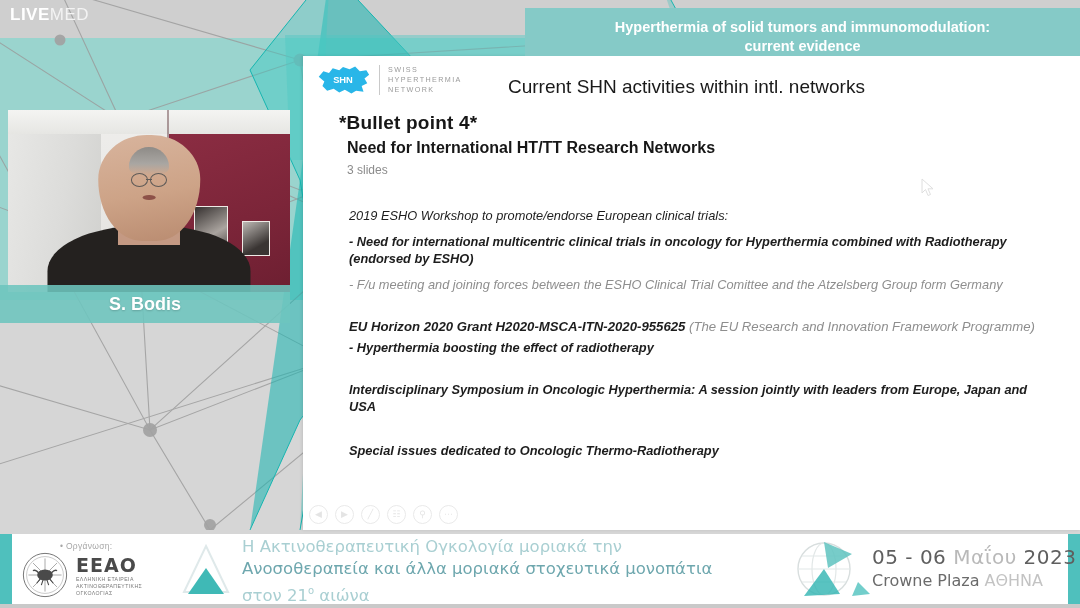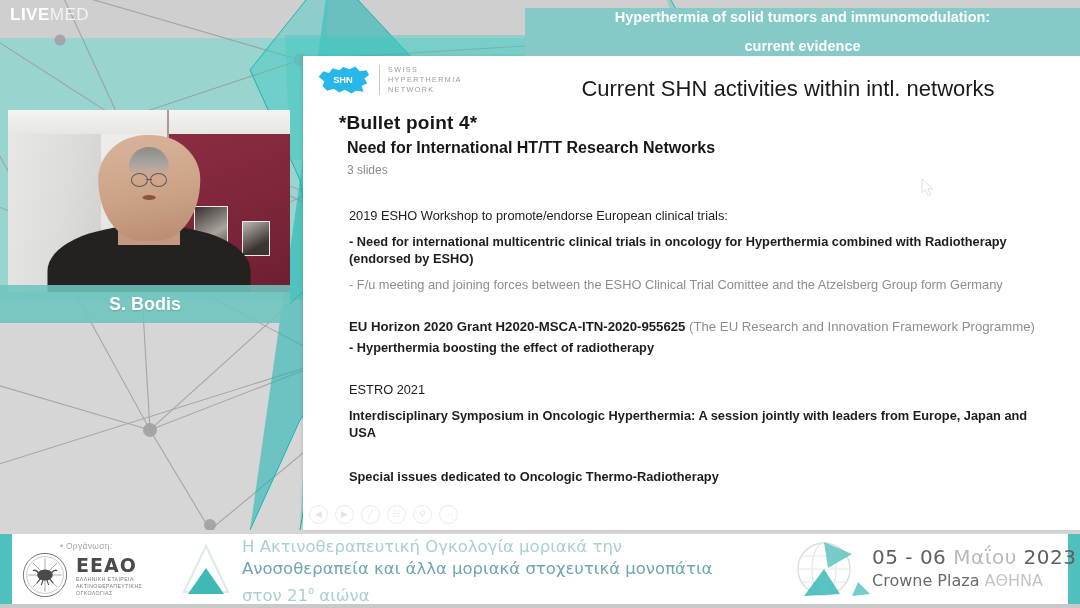--- a/index.html
+++ b/index.html
@@ -38,21 +38,21 @@
     z-index: 22;
   }
   .livemed b { font-weight: 700; }
   .livemed span { font-weight: 400; color: #f3f3f3; }
 
   
   .session-band {
     position: absolute; left: 525px; top: 8px; width: 555px; height: 48px;
     background: #85cac7; z-index: 20;
     display: flex; flex-direction: column;
-    align-items: center; justify-content: space-between;
+    align-items: center; justify-content: flex-end;
   }
   .session-band .line {
     color: #ffffff; font-weight: 700; font-size: 14.5px;
     line-height: 19px; text-align: center; white-space: nowrap;
   }
 
   
   .video-frame {
     position: absolute; left: 8px; top: 110px; width: 282px; height: 182px;
     z-index: 18; overflow: hidden; background: #7b7570;
@@ -151,30 +151,30 @@
     display: flex; align-items: center; gap: 8px;
   }
   .shn-map { width: 56px; height: 32px; }
   .shn-divider { width: 1px; height: 30px; background: #c9c9c9; }
   .shn-words {
     font-size: 7.2px; letter-spacing: 1.4px; color: #9a9a9a;
     line-height: 10px; text-transform: uppercase;
   }
   .slide-title {
     position: absolute; left: 205px; top: 20px; width: 560px;
-    text-align: center; font-size: 22px; color: #1a1a1a;
+    font-size: 19px; color: #1a1a1a;
   }
 
   .bullet-head { padding: 0 0 0 36px; margin-top: 4px; }
   .bullet-head .b1 { font-size: 19px; font-weight: 700; color: #171717; letter-spacing: .2px; }
   .bullet-head .b2 { font-size: 16px; font-weight: 700; color: #171717; margin-top: 5px; padding-left: 8px; }
   .bullet-head .b3 { font-size: 12px; color: #8b8b8b; margin-top: 6px; padding-left: 8px; }
 
   .body-block { padding-left: 46px; padding-right: 24px; }
-  .grp { margin-top: 18px; }
+  .grp { margin-top: 18px; font-style: italic; }
   .ln { font-size: 12.8px; line-height: 17px; color: #1d1d1d; margin-top: 4px; }
   .ln.bold { font-weight: 700; }
   .ln.grey { color: #8e8e8e; font-weight: 400; }
   .ln .grey { color: #8e8e8e; font-weight: 400; }
   .ln.big { font-size: 13.2px; }
 
   
   .ctrl-bar {
     position: absolute; left: 6px; bottom: 6px;
     display: flex; gap: 7px; z-index: 16; opacity: .30;
@@ -373,21 +373,20 @@
         <div class="ln bold" style="margin-top:9px">- Need for international multicentric clinical trials in oncology for Hyperthermia combined with Radiotherapy (endorsed by ESHO)</div>
         <div class="ln grey" style="margin-top:9px">- F/u meeting and joining forces between the ESHO Clinical Trial Comittee and the Atzelsberg Group form Germany</div>
       </div>
 
       <div class="grp" style="margin-top:25px">
         <div class="ln big"><span class="bold" style="font-weight:700">EU Horizon 2020 Grant H2020-MSCA-ITN-2020-955625</span><span class="grey"> (The EU Research and Innovation Framework Programme)</span></div>
         <div class="ln bold" style="">- Hyperthermia boosting the effect of radiotherapy</div>
       </div>
 
       <div class="grp" style="margin-top:25px">
-        <div class="ln">ESTRO 2021</div>
         <div class="ln bold" style="margin-top:9px">Interdisciplinary Symposium in Oncologic Hyperthermia: A session jointly with leaders from Europe, Japan and USA</div>
       </div>
 
       <div class="grp" style="margin-top:27px">
         <div class="ln bold" style="margin-top:9px">Special issues dedicated to Oncologic Thermo-Radiotherapy</div>
       </div>
 
     </div>
 
     <div class="ctrl-bar">

